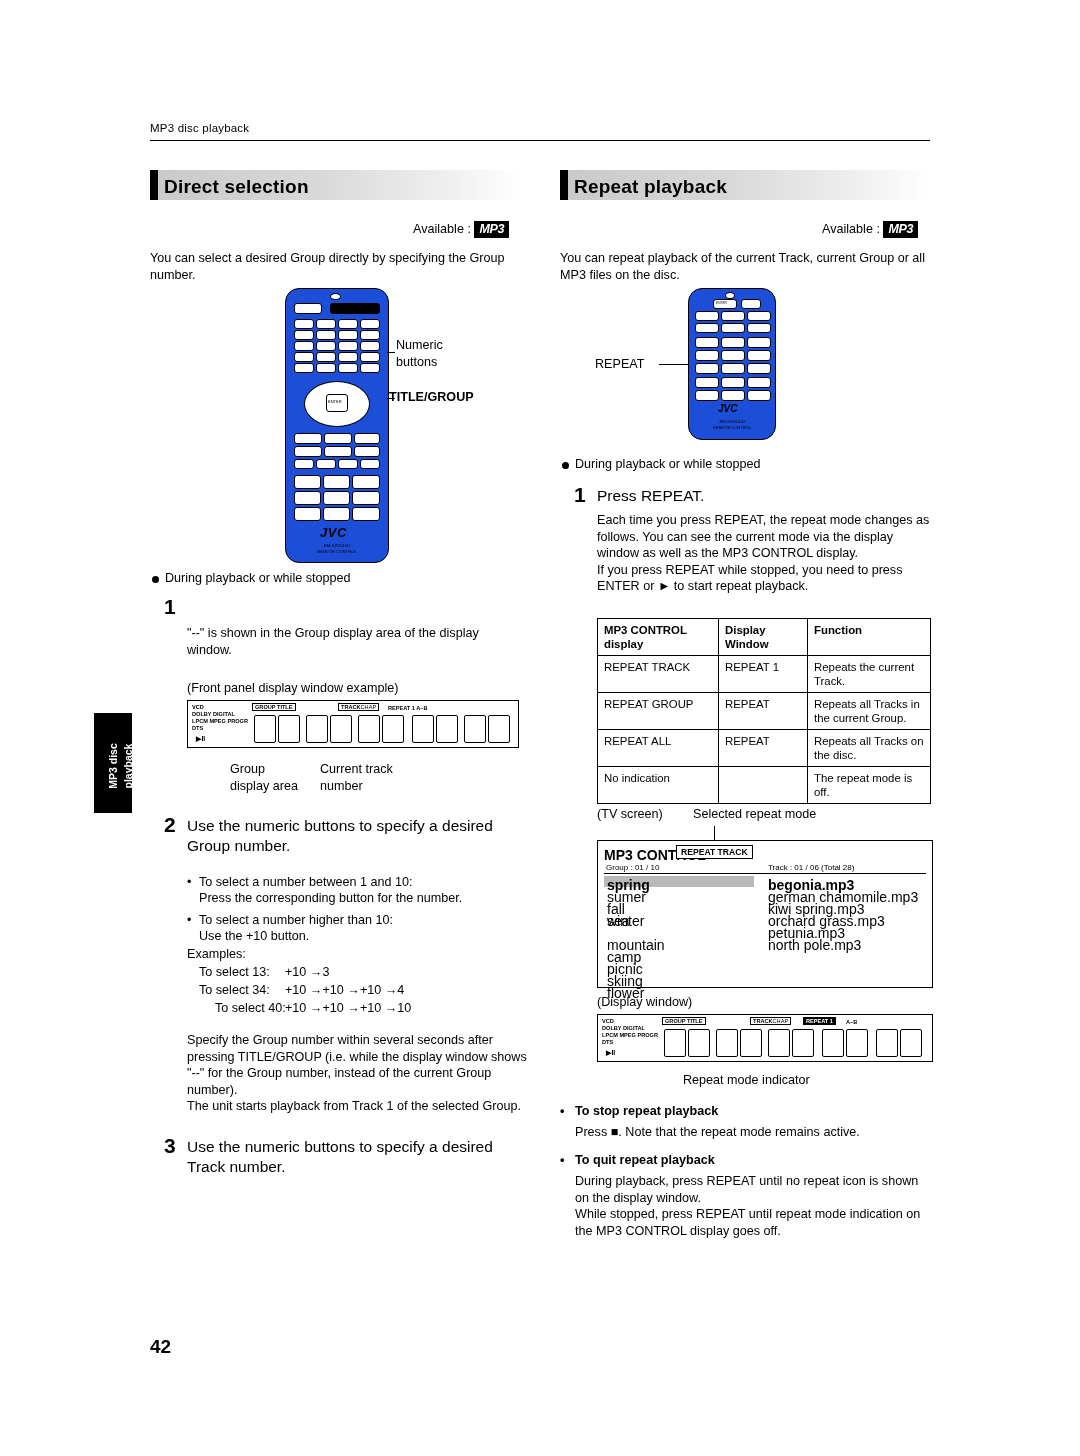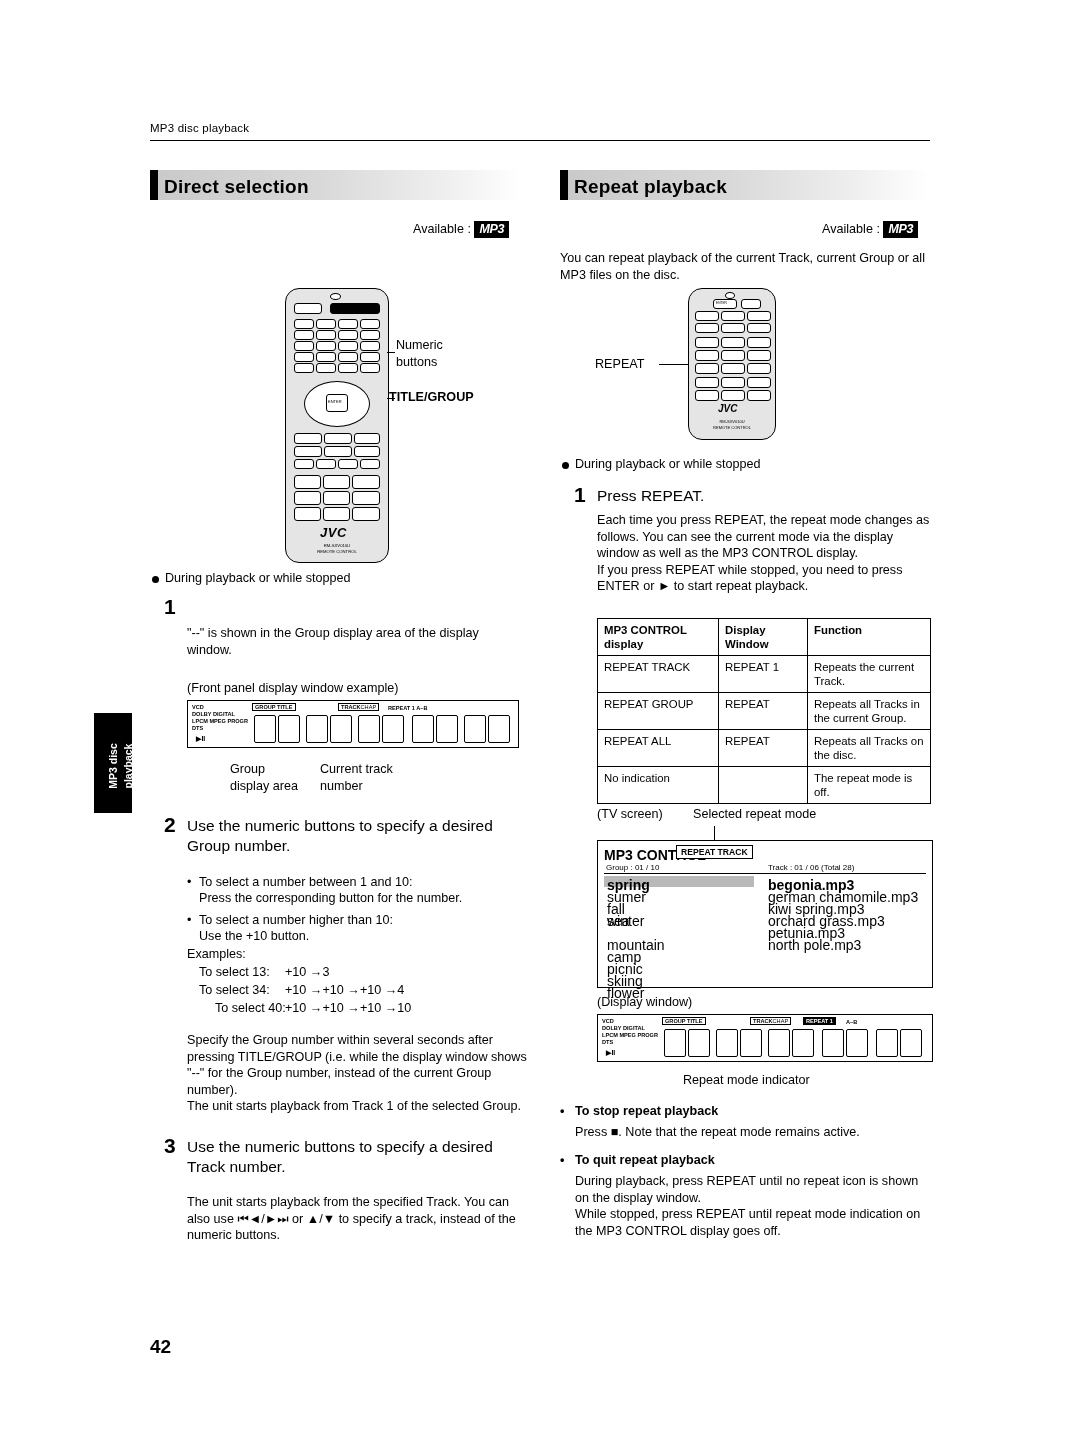--- a/index.html
+++ b/index.html
@@ -76,21 +76,21 @@
   .sidetab .l2 { left:-8px; top:47px; width:84px; text-align:center; }
 
   
   .pageno { position:absolute; left:150px; top:1336px; font-size:19px; font-weight:bold; }
 
   
   .remote {
     position:absolute;
     border:1.6px solid #000;
     border-radius:14px;
-    background:#e5e5e5;
+    background:#1d4ed8;
   }
   .rbtn { position:absolute; border:1.1px solid #000; border-radius:3px; background:#fff; }
   .rbtn.round { border-radius:50%; }
   .rlabel { position:absolute; font-size:3.2px; color:#000; }
 
   
   table.ctrl {
     position:absolute; border-collapse:collapse; font-size:11.4px;
   }
   table.ctrl td, table.ctrl th {
@@ -138,20 +138,21 @@
   <div class="sec-bar" style="left:150px; top:170px; width:370px;">
     <div class="sq"></div>
     <div class="txt">Direct selection</div>
   </div>
 
   <div class="avail" style="left:413px; top:221px;">
     <span>Available :</span>
     <span class="mp3badge">MP3</span>
   </div>
 
+  <div class="t" style="left:150px; top:250px; width:372px;">You can select a desired Group directly by specifying the Group number.</div>
 
   <div class="remote" style="left:285px; top:288px; width:102px; height:273px;">
 
     <div class="rbtn round" style="left:44px; top:4px; width:9px; height:5px;"></div>
     <div class="rbtn" style="left:8px; top:14px; width:26px; height:9px;"></div>
     <div class="rbtn" style="left:44px; top:14px; width:48px; height:9px; background:#000;"></div>
 
     <div class="rbtn" style="left:8px; top:30px; width:18px; height:8px;"></div>
     <div class="rbtn" style="left:30px; top:30px; width:18px; height:8px;"></div>
     <div class="rbtn" style="left:52px; top:30px; width:18px; height:8px;"></div>
@@ -257,21 +258,20 @@
   <div class="t" style="left:199px; top:982px;">To select 34:</div>
   <div class="t" style="left:285px; top:982px;">+10 →+10 →+10 →4</div>
   <div class="t" style="left:199px; top:1000px;margin-left:16px;">To select 40:</div>
   <div class="t" style="left:285px; top:1000px;">+10 →+10 →+10 →10</div>
 
   <div class="t" style="left:187px; top:1032px; width:340px; white-space:pre-line;">Specify the Group number within several seconds after pressing TITLE/GROUP (i.e. while the display window shows "--" for the Group number, instead of the current Group number).
 The unit starts playback from Track 1 of the selected Group.</div>
 
   <div class="step-num" style="left:164px; top:1134px;">3</div>
   <div class="step-txt" style="left:187px; top:1137px; width:345px;">Use the numeric buttons to specify a desired Track number.</div>
-  <div class="t" style="left:187px; top:1194px; width:345px;">The unit starts playback from the specified Track. You can also use ⏮◄/►⏭ or ▲/▼ to specify a track, instead of the numeric buttons.</div>
 
   <div class="sec-bar" style="left:560px; top:170px; width:370px;">
     <div class="sq"></div>
     <div class="txt">Repeat playback</div>
   </div>
 
   <div class="avail" style="left:822px; top:221px;">
     <span>Available :</span>
     <span class="mp3badge">MP3</span>
   </div>

